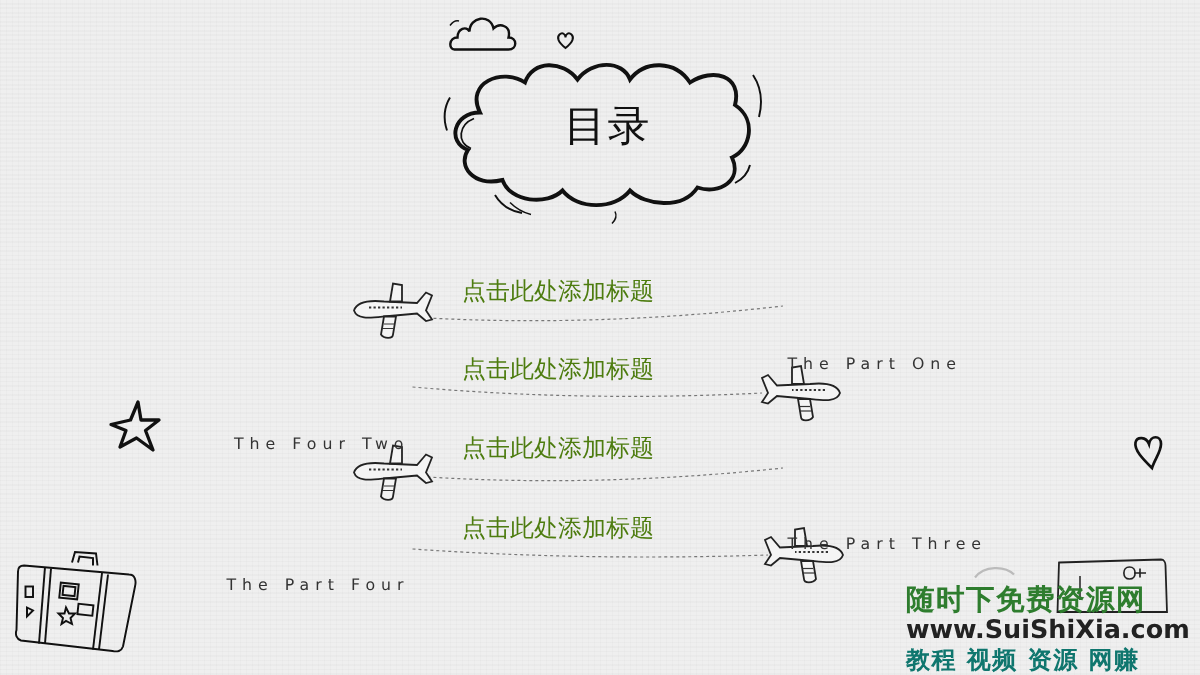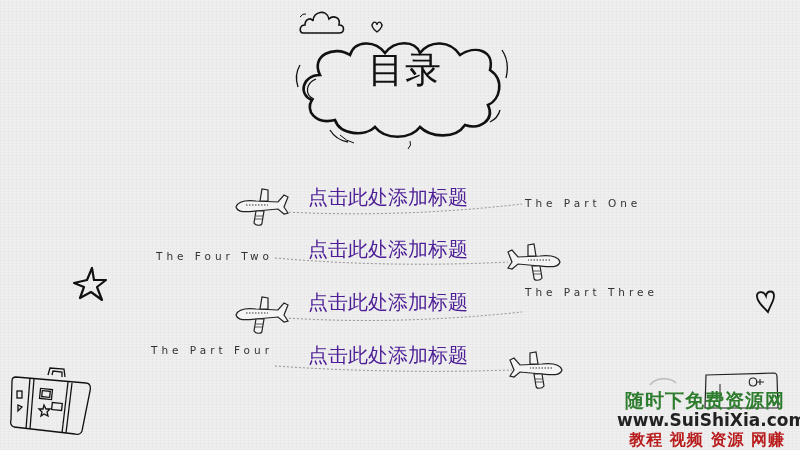--- a/index.html
+++ b/index.html
@@ -6,35 +6,35 @@
   body {
     width:800px; height:450px; overflow:hidden; position:relative;
     background:#efefef;
     background-image:
       repeating-linear-gradient(0deg, rgba(0,0,0,0.018) 0px, rgba(0,0,0,0.018) 1px, transparent 1px, transparent 3px),
       repeating-linear-gradient(90deg, rgba(0,0,0,0.015) 0px, rgba(0,0,0,0.015) 1px, transparent 1px, transparent 4px);
     font-family: "DejaVu Sans", sans-serif;
   }
   .abs { position:absolute; }
   .title-text {
-    position:absolute; left:360px; top:46px; width:90px; text-align:center;
-    font-size:36px; color:#111; font-family:"DejaVu Sans", sans-serif; letter-spacing:1px;
+    position:absolute; left:360px; top:65px; width:90px; text-align:center;
+    font-size:28px; color:#111; font-family:"DejaVu Sans", sans-serif; letter-spacing:1px;
   }
   .item-title {
-    position:absolute; font-size:20px; color:#4c1d95;
+    position:absolute; font-size:16px; color:#4d7c0f;
     font-family:Liberation Serif, serif; white-space:nowrap;
   }
   .part-label {
     position:absolute; font-size:10.5px; color:#333; letter-spacing:4px;
-    font-family:"DejaVu Sans", sans-serif; white-space:nowrap;
+    font-family:"DejaVu Sans", sans-serif; white-space:nowrap;margin-top:40px;
   }
-  .watermark { position:absolute; left:617px; top:390px; width:168px; text-align:right; }
+  .watermark { position:absolute; left:604px; top:390px; width:168px; text-align:left; }
   .wm1 { font-size:19px; font-weight:bold; color:#2e7d2e; line-height:20px; letter-spacing:1px; font-family:"DejaVu Serif", serif; }
   .wm2 { font-size:17px; font-weight:bold; color:#222; line-height:20px; font-family:"DejaVu Sans", sans-serif; }
-  .wm3 { font-size:16px; font-weight:bold; color:#b91c1c; line-height:20px; letter-spacing:1px; font-family:"DejaVu Serif", serif; }
+  .wm3 { font-size:16px; font-weight:bold; color:#0f766e; line-height:20px; letter-spacing:1px; font-family:"DejaVu Serif", serif; }
 </style>
 </head>
 <body>
 
 <svg class="abs" style="left:297px;top:5px" width="50" height="35" viewBox="0 0 50 35">
   <path d="M6,28 C2,28 2,20 8,20 C8,14 14,12 16,16 C16,6 30,4 32,14 C36,10 44,12 42,20 C48,20 48,28 42,28 Z" fill="none" stroke="#111" stroke-width="1.6"></path>
   <path d="M3,12 q3,-4 6,-3" fill="none" stroke="#111" stroke-width="1"></path>
 </svg>
 
 <svg class="abs" style="left:370px;top:20px" width="14" height="14" viewBox="0 0 14 14">
@@ -115,21 +115,21 @@
   <line x1="23" y1="34" x2="31" y2="34" stroke="#333" stroke-width="0.8"></line>
 </svg>
 
 <div class="item-title" style="left:308px;top:184px">点击此处添加标题</div>
 <div class="item-title" style="left:308px;top:236px">点击此处添加标题</div>
 <div class="item-title" style="left:308px;top:289px">点击此处添加标题</div>
 <div class="item-title" style="left:308px;top:342px">点击此处添加标题</div>
 
 <div class="part-label" style="left:525px;top:197px">The Part One</div>
 <div class="part-label" style="left:156px;top:250px">The Four Two</div>
-<div class="part-label" style="left:525px;top:286px">The Part Three</div>
+<div class="part-label" style="left:525px;top:317px">The Part Three</div>
 <div class="part-label" style="left:151px;top:344px">The Part Four</div>
 
 <svg class="abs" style="left:70px;top:264px" width="40" height="40" viewBox="0 0 40 40">
   <path d="M22,4 L24,16 L36,16 L27,23 L32,36 L21,28 L10,34 L14,23 L4,19 L17,16 Z" fill="none" stroke="#111" stroke-width="2.2" stroke-linejoin="round"></path>
 </svg>
 
 <svg class="abs" style="left:752px;top:288px" width="28" height="28" viewBox="0 0 28 28">
   <path d="M16,24 C10,18 4,12 5,7 C6,3 12,3 14,8 C15,2 22,2 22,8 C22,13 18,18 16,24 Z" fill="none" stroke="#111" stroke-width="1.8"></path>
 </svg>
 

